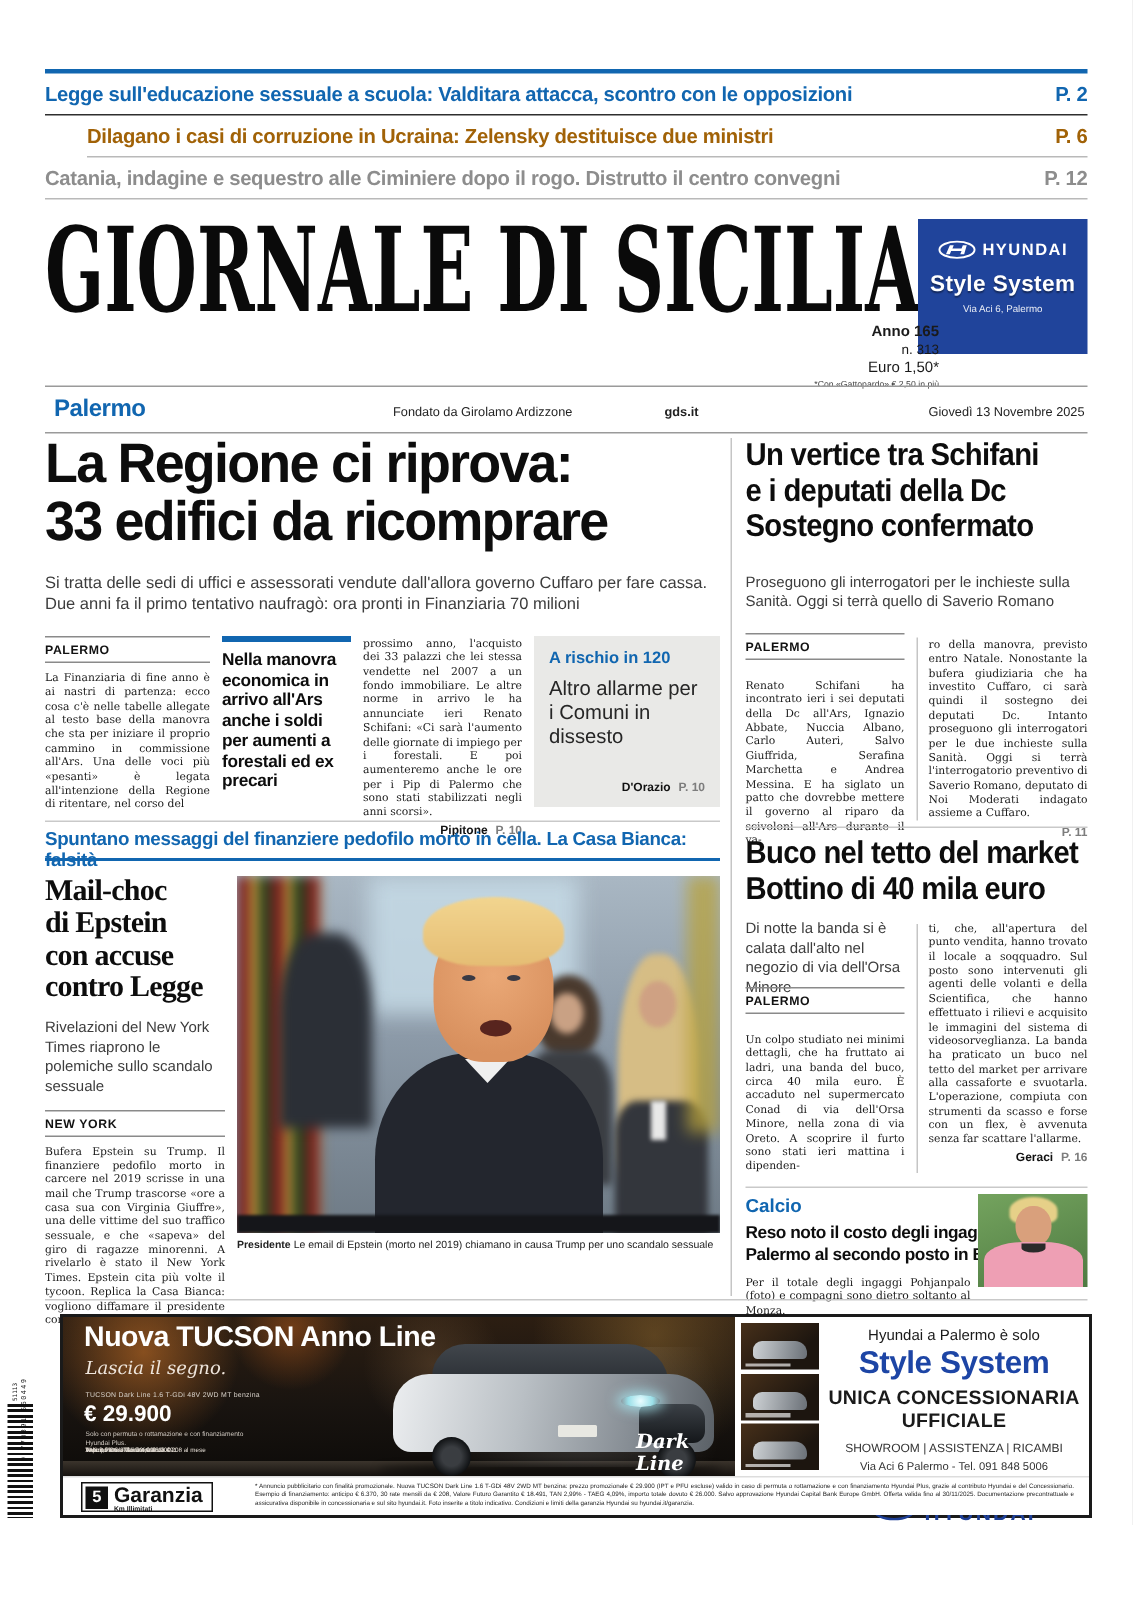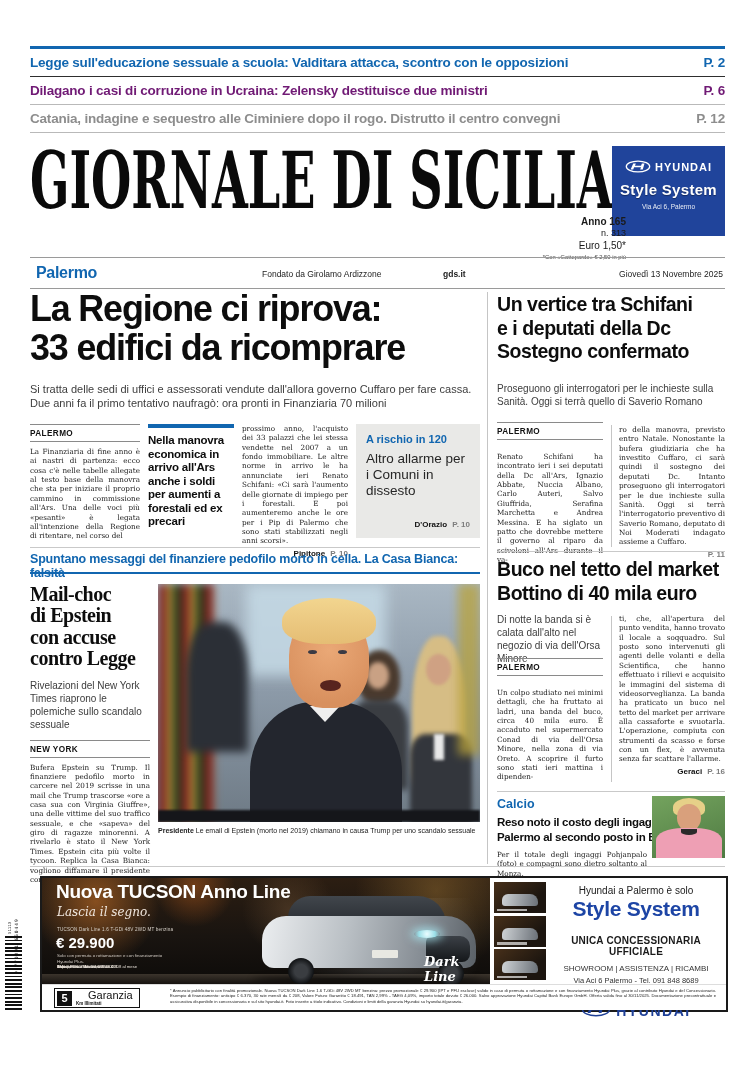--- a/index.html
+++ b/index.html
@@ -4,21 +4,21 @@
 <style>
   * { margin:0; padding:0; box-sizing:border-box; }
   html,body { background:#e8e8e8; }
   body { font-family:"Liberation Sans", sans-serif; }
   #page { position:relative; width:755px; height:1080px; background:#ffffff; overflow:hidden; margin:0 auto; }
 
   
   .topstrip { position:absolute; left:30px; top:46px; width:695px; border-top:3px solid #1166b0; }
   .ts-row { display:flex; justify-content:space-between; align-items:center; height:28px; font-weight:bold; font-size:13.5px; letter-spacing:-0.2px; }
   .ts-row:nth-child(1){ color:#1166b0; border-bottom:1.5px solid #2e2e2e; }
-  .ts-row:nth-child(2){ color:#701a75; border-bottom:1px solid #b9b9b9; }
+  .ts-row:nth-child(2){ color:#a16207; border-bottom:1px solid #b9b9b9;margin-left:28px; }
   .ts-row:nth-child(3){ color:#8d8d8d; border-bottom:1px solid #b9b9b9; }
   .ts-page { font-weight:bold; }
 
   
   .mast { position:absolute; left:30px; top:138px; font-family:"DejaVu Serif", serif; font-weight:bold; font-size:66px; line-height:1.1; color:#0a0a0a; white-space:nowrap; transform:scale(0.70,1.18); transform-origin:0 0; }
   .hyundai-box { position:absolute; left:612px; top:146px; width:113px; height:90px; background:#20449b; color:#fff; text-align:center; padding-top:14px; }
   .hb-brandrow { display:flex; align-items:center; justify-content:center; gap:4px; font-weight:bold; font-size:11px; letter-spacing:1px; }
   .hb-logo svg { display:block; }
   .hb-dealer { font-size:15px; font-weight:bold; margin-top:8px; letter-spacing:0.3px; text-shadow:0 1px 1px rgba(0,0,0,.4); }
   .hb-addr { font-size:6.5px; margin-top:5px; opacity:.9; }
@@ -154,30 +154,30 @@
   .ad-road { left:0; top:96px; width:448px; height:10px; background:linear-gradient(180deg,#3b342c,#171310); }
 
   .ad-white { position:absolute; left:448px; top:0; width:236px; height:106px; background:#fff; }
   .ad-thumbs { position:absolute; left:4px; top:4px; width:52px; }
   .ad-thumb { width:52px; height:31px; margin-bottom:2.5px; position:relative; background:linear-gradient(140deg,#47301a 0%,#1c150f 70%); overflow:hidden; }
   .ad-thumb i { position:absolute; left:8px; top:12px; width:36px; height:12px; background:linear-gradient(100deg,#cfd3d6,#6a7077); border-radius:6px 8px 3px 3px; display:block; }
   .ad-thumb b { position:absolute; left:3px; bottom:2px; width:30px; height:2.5px; background:rgba(255,255,255,.65); display:block; }
   .ad-dealer-txt { position:absolute; left:60px; top:0; width:172px; text-align:center; color:#1a1a1a; }
   .aw-intro { font-size:10px; margin-top:7px; }
   .aw-name { color:#1d45a5; font-weight:bold; font-size:21px; letter-spacing:-0.3px; margin-top:1px; }
-  .aw-line1 { font-size:10px; font-weight:bold; margin-top:14px; letter-spacing:.2px; }
+  .aw-line1 { font-size:13px; font-weight:bold; margin-top:3px; letter-spacing:.2px; }
   .aw-line2 { font-size:8px; margin-top:7px; color:#333; }
   .aw-line3 { font-size:7.5px; margin-top:3px; color:#333; }
   .aw-line4 { font-size:7.5px; margin-top:2px; color:#333; }
   .aw-brandrow { display:flex; align-items:center; justify-content:center; gap:5px; margin-top:6px; color:#1e3f96; font-weight:bold; font-size:14px; letter-spacing:1.5px; }
 
   .ad-fine { position:absolute; left:0; top:106px; width:684px; height:26px; background:#fff; border-top:1px solid #ddd; }
   .warranty { position:absolute; left:12px; top:3px; height:20px; display:flex; align-items:center; gap:4px; border:1.5px solid #111; padding:2px 6px 2px 2px; }
   .wn { width:15px; height:15px; background:#111; color:#fff; font-weight:bold; font-size:11px; display:flex; align-items:center; justify-content:center; }
-  .wt1 { font-weight:normal; font-size:11px; line-height:1; color:#111;margin-left:12px; }
+  .wt1 { font-weight:bold; font-size:14px; line-height:1; color:#111; }
   .wt2 { font-size:4.5px; font-weight:bold; color:#111; }
   .fine-print { position:absolute; left:128px; top:3px; width:546px; font-size:4.2px; line-height:1.3; color:#222; text-align:justify; }
 
   
   .barcode { position:absolute; left:5px; top:924px; width:26px; height:90px; }
   .bc-bars { position:absolute; left:0; top:12px; width:17px; height:76px; background:repeating-linear-gradient(180deg,#111 0 1.8px,#fff 1.8px 3.6px); }
   .bc-num { position:absolute; left:9px; top:50px; font-size:4.5px; letter-spacing:1px; color:#111; transform:rotate(-90deg); transform-origin:0 0; white-space:nowrap; font-family:"DejaVu Sans Mono", monospace; }
   .bc-top { position:absolute; left:2px; top:10px; font-size:4px; color:#111; transform:rotate(-90deg); transform-origin:0 0; white-space:nowrap; font-family:"DejaVu Sans Mono", monospace; }
 </style>
 </head>
@@ -401,21 +401,21 @@
         <div class="ad-thumb">
             <i></i>
             <b></b>
           </div>
       </div>
       <div class="ad-dealer-txt">
         <div class="aw-intro">Hyundai a Palermo è solo</div>
         <div class="aw-name">Style System</div>
         <div class="aw-line1">UNICA CONCESSIONARIA UFFICIALE</div>
         <div class="aw-line2">SHOWROOM | ASSISTENZA | RICAMBI</div>
-        <div class="aw-line3">Via Aci 6 Palermo - Tel. 091 848 8689</div>
+        <div class="aw-line3">Via Aci 6 Palermo - Tel. 091 848 5006</div>
         <div class="aw-line4">www.stylesystem.it - info@stylesystem.it</div>
         <div class="aw-brandrow">
           <span>
             <svg width="30" height="15" viewBox="0 0 60 30">
                 <ellipse cx="30" cy="15" rx="27" ry="12.5" fill="none" stroke="#1e3f96" stroke-width="3"></ellipse>
                 <path d="M19 8 L25 8 L23 13 L37 13 L39 8 L45 8 L41 22 L35 22 L37 17 L21 17 L19 22 L13 22 Z" fill="#1e3f96"></path>
               </svg>
           </span>
           <span>HYUNDAI</span>
         </div>

